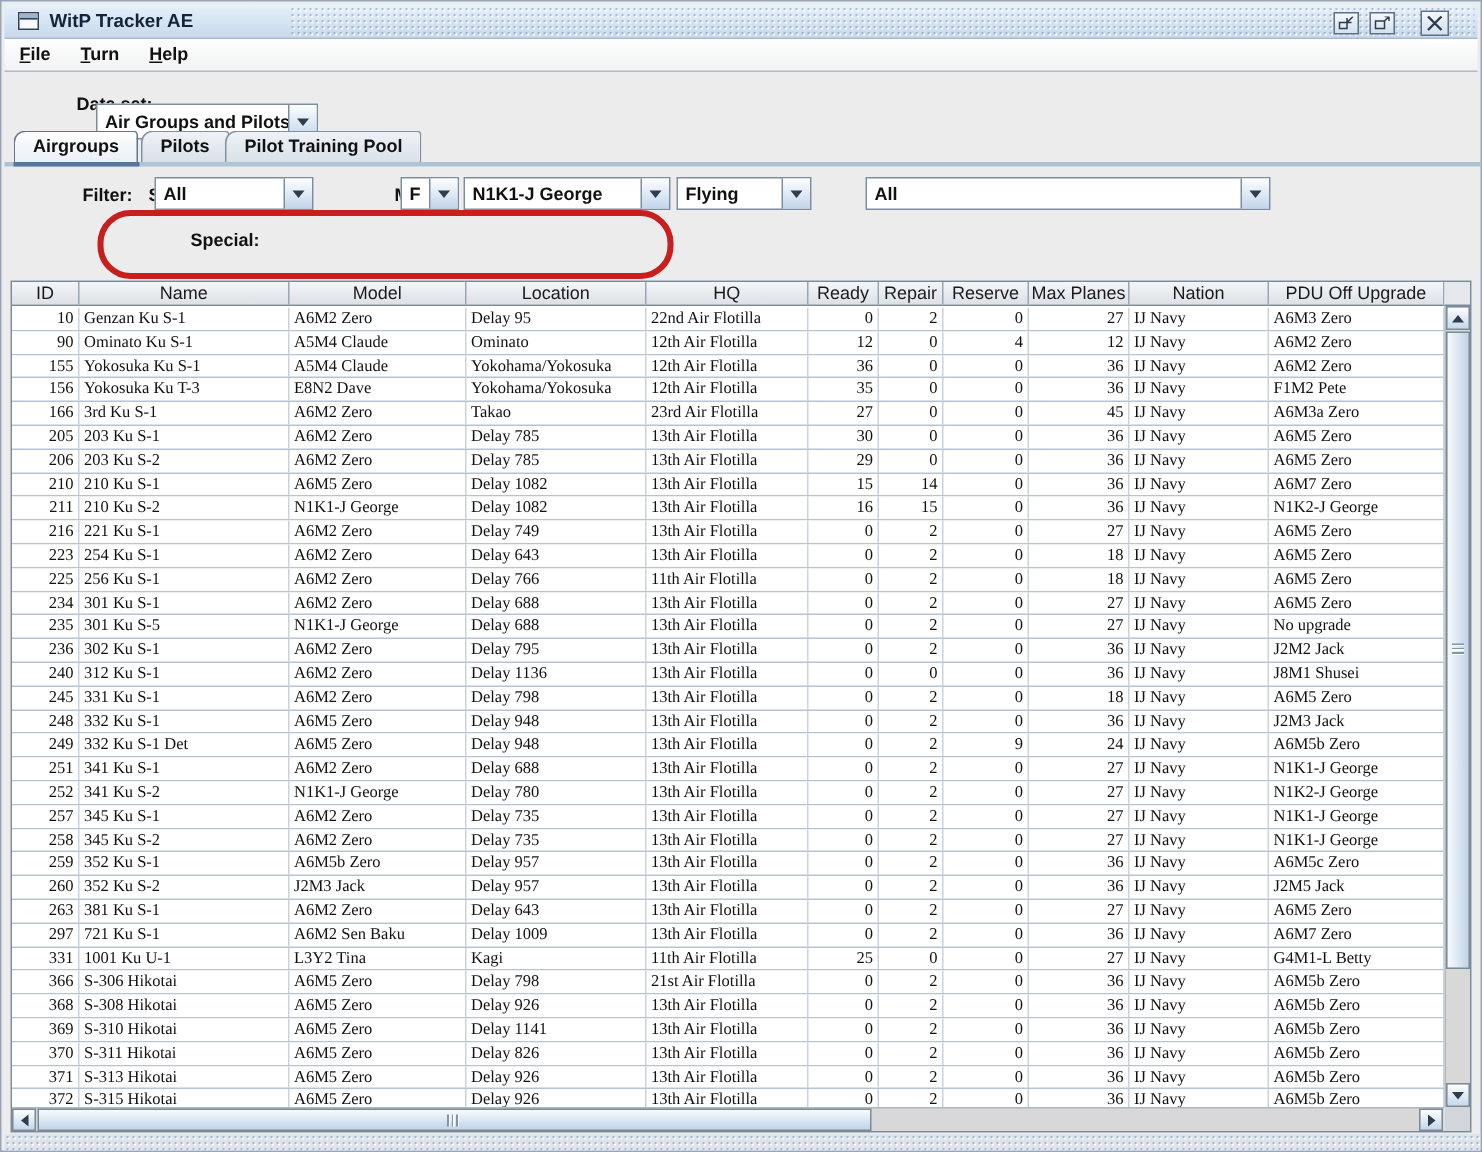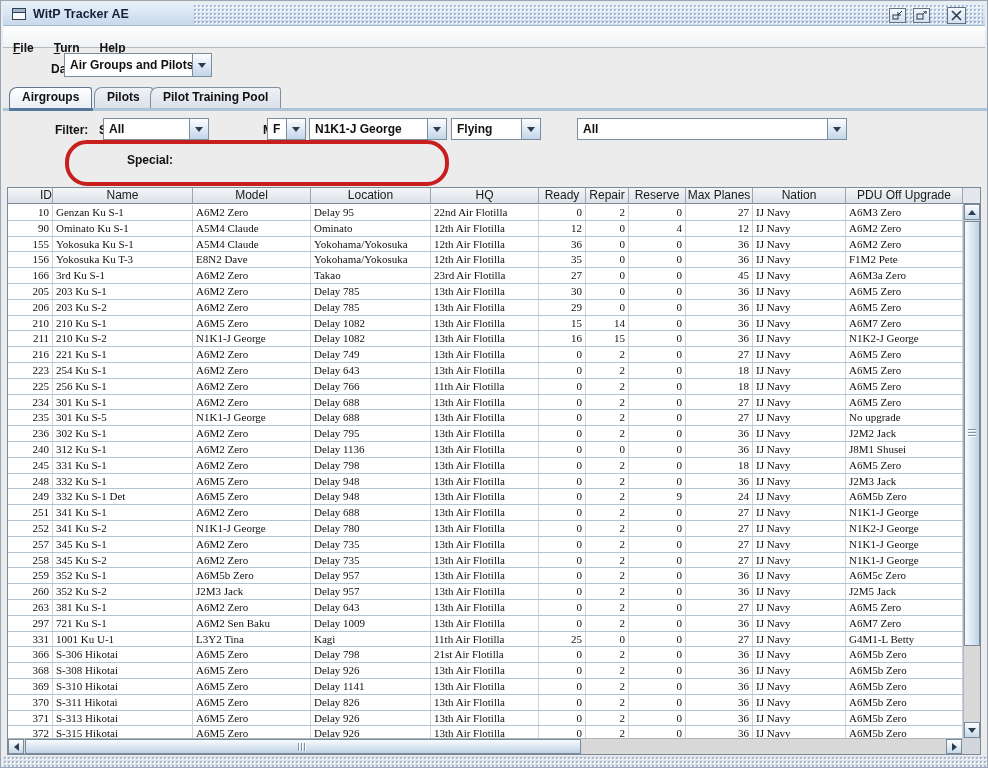--- a/index.html
+++ b/index.html
@@ -10,21 +10,21 @@
      background-image:radial-gradient(rgba(90,110,145,.38) 28%,transparent 30%),radial-gradient(rgba(255,255,255,.9) 28%,transparent 30%);
      background-size:4px 4px;background-position:0 0,1px 1px;}
   .win-icon{position:absolute;left:9px;top:5px;width:14px;height:12px;background:#F7FAFD;border:1px solid #33404F;box-sizing:border-box;}
   .win-icon::before{content:"";position:absolute;left:0;top:0;right:0;height:3px;background:#9FB4CC;border-bottom:1px solid #33404F;}
   .title-text{position:absolute;left:30px;top:4px;font-size:12.5px;font-weight:bold;color:#16233B;}
   .tb-btn{position:absolute;top:5px;width:17px;height:15px;background:linear-gradient(#F4F8FC,#D3E0EE);border:1px solid #5F7184;box-sizing:border-box;display:flex;align-items:center;justify-content:center;}
   .tb-btn svg{display:block}
   .btn-min{left:886px;} .btn-max{left:910px;} .btn-close{left:944px;top:4px;width:19px;height:17px;}
   
   .menubar{position:absolute;left:2px;top:25px;width:982px;height:22px;background:linear-gradient(#FEFEFE,#F1F2F4);border-bottom:1px solid #B3BAC3;padding-left:8px;box-sizing:border-box;}
-  .menu-item{display:inline-block;font-size:12px;font-weight:bold;color:#111;line-height:21px;margin-right:16px;padding:12px 2px;}
+  .menu-item{display:inline-block;font-size:12px;font-weight:bold;color:#111;line-height:21px;margin-right:16px;padding:0 2px;}
   
   .lbl{position:absolute;font-size:12px;font-weight:bold;color:#111;white-space:nowrap;padding-left:40px;}
   .combo{position:absolute;background:#fff;border:1px solid #7C8DA0;box-sizing:border-box;display:flex;align-items:stretch;}
   .combo .val{flex:1;font-size:12px;font-weight:bold;color:#111;padding:0 5px;white-space:nowrap;overflow:hidden;display:flex;align-items:center;}
   .combo .btn{width:18px;border-left:1px solid #7C8DA0;background:linear-gradient(#FDFEFF,#C2D5EA);display:flex;align-items:center;justify-content:center;}
   .combo .btn::after{content:"";width:0;height:0;border:4px solid transparent;border-top:5px solid #2E3C50;margin-top:5px;}
   .combo.gray{background:#A9BCCF;}
   
   .tab{position:absolute;top:86px;height:21px;box-sizing:border-box;border:1px solid #7F90A2;border-bottom:none;border-radius:8px 3px 0 0;background:linear-gradient(#EFF2F6,#DAE1E9);font-size:12px;font-weight:bold;color:#111;line-height:19px;padding:0 12px;}
   .tab.selected{background:linear-gradient(#FDFEFF,#EAF0F6);border-color:#60788F;}
@@ -33,21 +33,21 @@
   
   .annotation{position:absolute;left:64px;top:139px;width:384px;height:46px;border:4px solid #C81E1E;border-radius:22px;box-sizing:border-box;pointer-events:none;}
   
   .scroll-area{position:absolute;left:6px;top:186px;width:974px;height:568px;border:1px solid #7A8A99;box-sizing:border-box;background:#fff;}
   .thead{position:absolute;left:0;top:0;width:955px;height:16px;display:flex;background:linear-gradient(#F4F6F8,#DCE1E7);border-bottom:1px solid #7A8A99;box-sizing:border-box;}
   .th{font-size:12px;color:#1a1a1a;text-align:center;line-height:15px;border-right:1px solid #98A6B5;box-sizing:border-box;overflow:hidden;white-space:nowrap;}
   .thead-filler{position:absolute;left:955px;top:0;width:17px;height:16px;background:#E4E8ED;border-bottom:1px solid #7A8A99;box-sizing:border-box;}
   .tbody{position:absolute;left:0;top:17px;width:955px;height:533px;overflow:hidden;background:#fff;font-family:Liberation Serif, serif;}
   .tr{display:flex;height:15.8px;box-sizing:border-box;border-bottom:1px solid #B4C4D5;background:#fff;}
   .td{font-size:11px;color:#111;line-height:14.6px;padding:0 3px;border-right:1px solid #CBD2DA;box-sizing:border-box;overflow:hidden;white-space:nowrap;}
-  .col0{width:45px;text-align:right;} .col1{width:140px;} .col2{width:118px;} .col3{width:120px;} .col4{width:108px;}
+  .col0{width:45px;} .col1{width:140px;} .col2{width:118px;} .col3{width:120px;} .col4{width:108px;}
   .col5{width:47px;} .col6{width:43px;} .col7{width:57px;} .col8{width:67px;} .col9{width:93px;} .col10{width:117px;}
   .td.col0,.td.col5,.td.col6,.td.col7,.td.col8{text-align:right;}
   
   .vscroll{position:absolute;left:955px;top:16px;width:17px;height:534px;background:#D8D8D8;border-left:1px solid #AEB6BF;box-sizing:border-box;}
   .hscroll{position:absolute;left:0;top:550px;width:955px;height:16px;background:#D8D8D8;border-top:1px solid #AEB6BF;box-sizing:border-box;}
   .sbtn{position:absolute;background:linear-gradient(#FDFEFF,#C6D8EA);border:1px solid #7A8A99;box-sizing:border-box;display:flex;align-items:center;justify-content:center;}
   .sbtn::after{content:"";width:0;height:0;border:4px solid transparent;}
   .sb-up{left:0;top:0;width:16px;height:16px;} .sb-up::after{border-bottom:5px solid #2E3C50;margin-top:-4px;}
   .sb-down{left:0;top:518px;width:16px;height:16px;} .sb-down::after{border-top:5px solid #2E3C50;margin-top:5px;}
   .sb-left{left:0;top:0;width:16px;height:15px;} .sb-left::after{border-right:5px solid #2E3C50;margin-left:-4px;}
@@ -88,21 +88,21 @@
     <div class="tb-btn btn-close">
       <svg width="11" height="11" viewBox="0 0 11 11">
         <path d="M1 1 L10 10 M10 1 L1 10" stroke="#2B3B4E" stroke-width="1.6" fill="none"></path>
       </svg>
     </div>
   </div>
 
   <div class="menubar"><span class="menu-item"><u>F</u>ile</span><span class="menu-item"><u>T</u>urn</span><span class="menu-item"><u>H</u>elp</span></div>
 
   <div class="lbl" style="left:10px;top:61px;">Data set:</div>
-  <div class="combo" style="left:63px;top:52px;width:148px;height:24px;">
+  <div class="combo" style="left:63px;top:68px;width:148px;height:24px;">
     <div class="val">Air Groups and Pilots</div>
     <div class="btn"></div>
   </div>
 
   <div class="tab selected" style="left:8px;width:83px;">Airgroups</div>
   <div class="tab" style="left:93px;">Pilots</div>
   <div class="tab" style="left:149px;">Pilot Training Pool</div>
   <div class="tab-line">
       <div class="sel"></div>
     </div>

